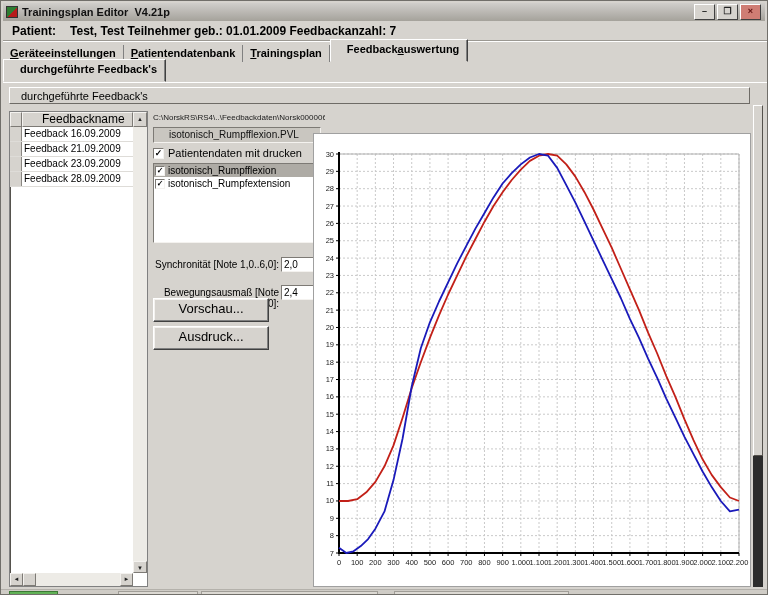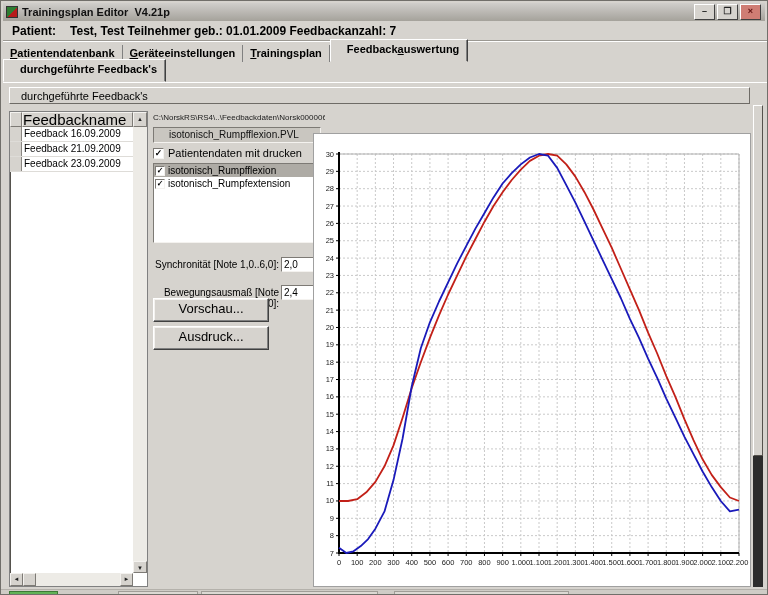--- a/index.html
+++ b/index.html
@@ -36,21 +36,21 @@
   
   #groupheader{left:8px;top:86px;width:741px;height:17px;background:#d6d3ce;
     border:1px solid;border-color:#fff #6e6b66 #6e6b66 #fff;
     font-size:11px;color:#000;line-height:16px;padding-left:11px;box-sizing:border-box}
   
   #feedbacklist{left:8px;top:110px;width:139px;height:476px;background:#fff;
     border:1px solid #808080;box-shadow:inset 1px 1px 0 #55524d;box-sizing:border-box}
   .lv-head{display:flex;height:15px}
   .lv-corner{width:12px;background:#d6d3ce;border:1px solid;border-color:#f4f2ef #7d7a75 #7d7a75 #f4f2ef;box-sizing:border-box}
   .lv-headcell{flex:1;background:#d6d3ce;border:1px solid;border-color:#f4f2ef #7d7a75 #7d7a75 #f4f2ef;
-    box-sizing:border-box;font-size:15px;line-height:13px;padding-left:0;color:#000}
+    box-sizing:border-box;font-size:12px;line-height:13px;padding-left:19px;color:#000}
   .sb-btn{width:14px;background:#d6d3ce;border:1px solid;border-color:#f4f2ef #7d7a75 #7d7a75 #f4f2ef;
     box-sizing:border-box;font-size:6px;text-align:center;color:#222;line-height:12px}
   .lv-row{display:flex;height:14px;border-bottom:1px solid #dedcd8}
   .lv-marker{width:12px;background:#d6d3ce;border-right:1px solid #8a8782;box-sizing:border-box;
     font-size:7px;line-height:13px;color:#000;text-align:center}
   .lv-cell{flex:1;font-size:10px;line-height:13px;padding-left:2px;color:#000;
     white-space:nowrap;overflow:hidden;background:#fff;border-right:1px solid #e4e2de}
   .lv-row.selected .lv-cell{background:#aeaba5}
   #lv-vtrack{position:absolute;right:0;top:15px;bottom:13px;width:14px;background:#edebe6}
   #lv-vdown{position:absolute;right:0;bottom:13px;width:14px;height:12px}
@@ -107,22 +107,22 @@
     <div class="tb-btn close">×</div>
   </div>
 </div>
 
 <div id="patientbar" class="abs">
   <span class="lbl">Patient:</span>
   <span class="val">Test, Test Teilnehmer geb.: 01.01.2009 Feedbackanzahl: 7</span>
 </div>
 
 <div id="maintabs" class="abs tabrow">
+  <div class="tab"><span></span><span class="accel">G</span><span>eräteeinstellungen</span></div>
   <div class="tab"><span></span><span class="accel">P</span><span>atientendatenbank</span></div>
-  <div class="tab"><span></span><span class="accel">G</span><span>eräteeinstellungen</span></div>
   <div class="tab"><span></span><span class="accel">T</span><span>rainingsplan</span></div>
   <div class="tab active"><span>Feedback</span><span class="accel">a</span><span>uswertung</span></div>
 </div>
 
 <div id="subtabs" class="abs tabrow">
   <div class="tab active">durchgeführte Feedback's</div>
 </div>
 
 <div id="groupheader" class="abs">durchgeführte Feedback's</div>
 
@@ -137,20 +137,24 @@
         <div class="lv-marker"></div>
         <div class="lv-cell">Feedback 16.09.2009</div>
       </div>
     <div class="lv-row">
         <div class="lv-marker"></div>
         <div class="lv-cell">Feedback 21.09.2009</div>
       </div>
     <div class="lv-row">
         <div class="lv-marker"></div>
         <div class="lv-cell">Feedback 23.09.2009</div>
+      </div>
+    <div class="lv-row">
+        <div class="lv-marker"></div>
+        <div class="lv-cell">Feedback 28.09.2009</div>
       </div>
   </div>
   <div id="lv-vtrack"></div>
   <div id="lv-vdown" class="sb-btn">▼</div>
   <div id="lv-hbar">
     <div class="hb-btn">◄</div>
     <div class="hb-thumb"></div>
     <div class="hb-track"></div>
     <div class="hb-btn">►</div>
   </div>

